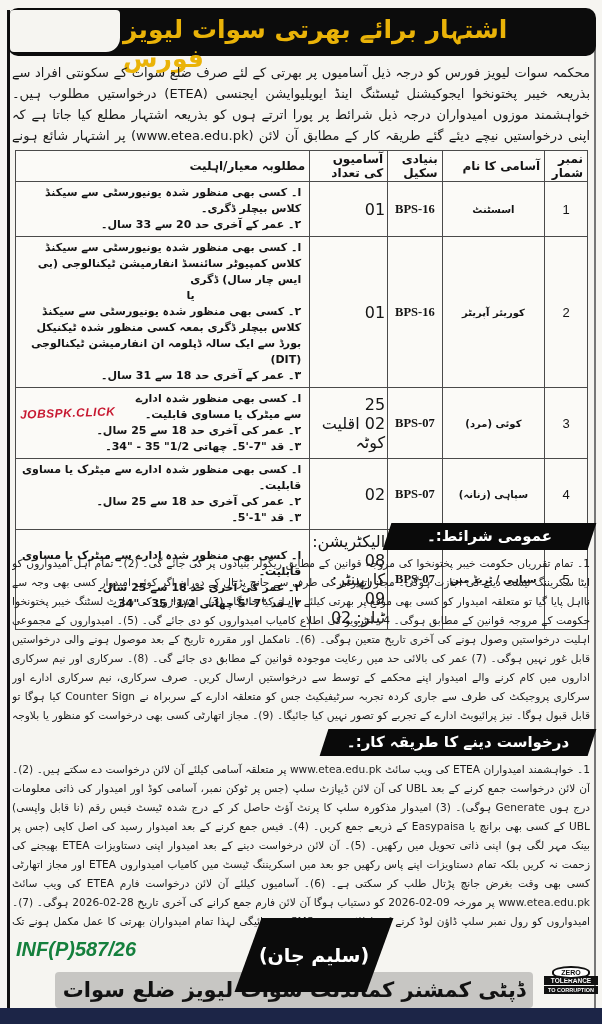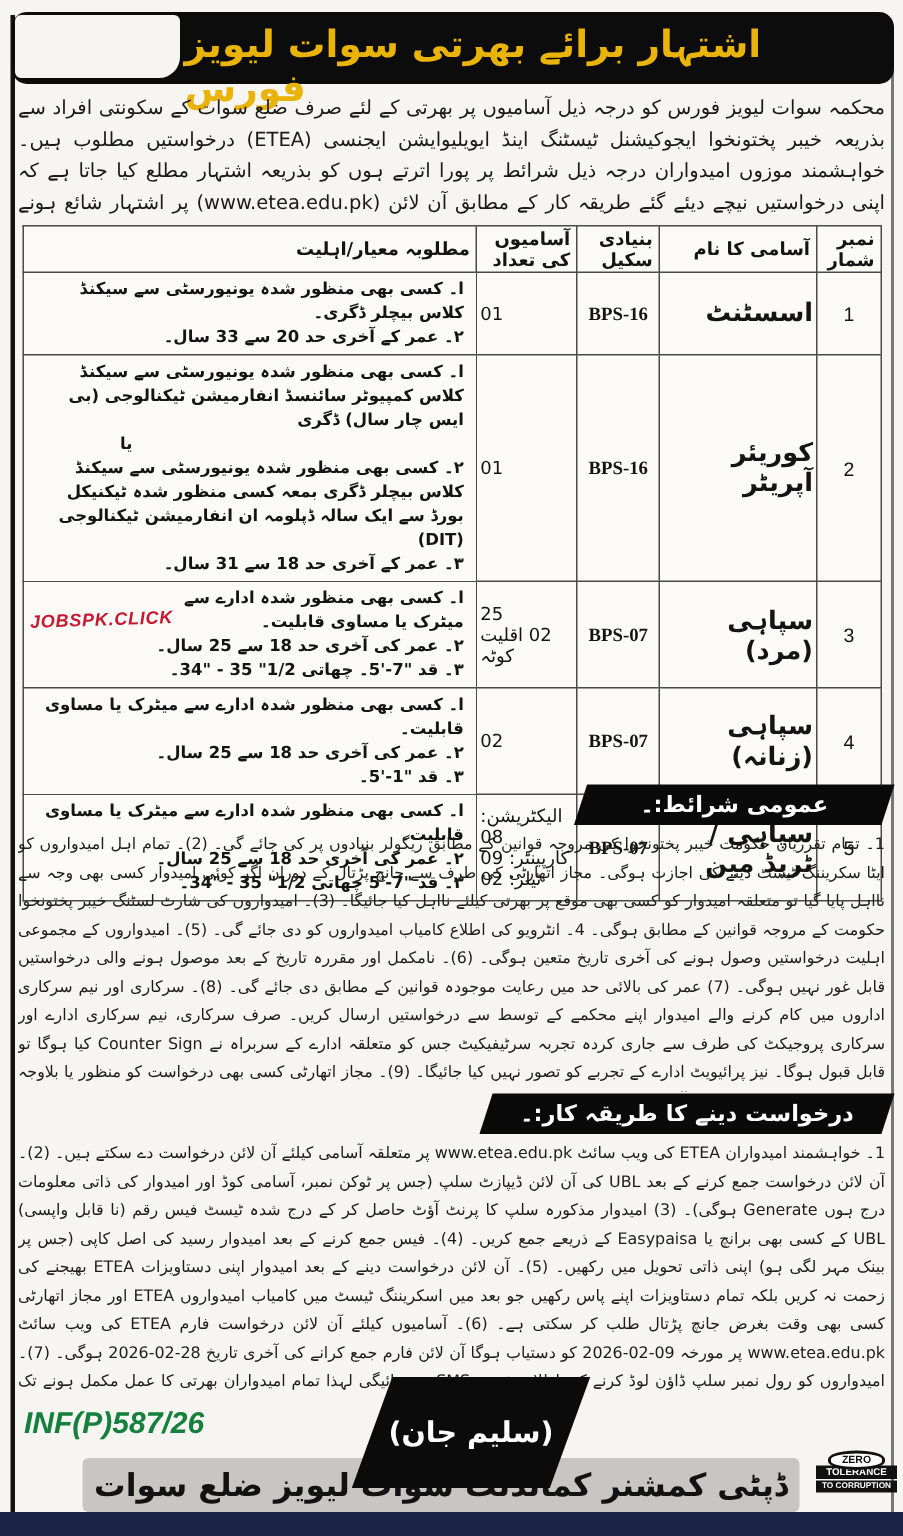--- a/index.html
+++ b/index.html
@@ -14,26 +14,26 @@
   .title-notch { position:absolute; left:2px; top:2px; width:110px; height:42px; background:#f6f5f1; border-radius:4px 4px 14px 4px; }
   .title-text { position:absolute; left:115px; top:7px; width:470px; text-align:left; color:#eab308; font-size:25px; font-weight:bold; }
 
   .intro { position:absolute; left:12px; top:62px; width:578px; height:86px; font-size:13px; line-height:21px; text-align:justify; color:#1a1a1a; overflow:hidden; }
 
   table.jobs { position:absolute; left:15px; top:150px; width:573px; border-collapse:collapse; direction:rtl; }
   table.jobs td, table.jobs th { border:1px solid #4a4a4a; vertical-align:middle; color:#141414; background:#fbfaf7; }
   th.h { font-size:12px; font-weight:bold; height:24px; padding:1px 4px; text-align:right; }
   col.c-serial{width:43px;} col.c-post{width:105px;} col.c-scale{width:55px;} col.c-count{width:67px;} col.c-qual{width:303px;}
   td.serial { text-align:center; font-size:13px; font-family:"Liberation Sans",sans-serif; }
-  td.post  { text-align:right; font-size:17px; font-weight:bold; padding:2px; }
+  td.post  { text-align:center; font-size:10px; font-weight:bold; padding:2px; }
   td.scale { text-align:center; font-size:12.5px; font-family:Liberation Serif, serif; font-weight:bold; }
-  td.count { text-align:left; font-size:12px; padding:2px; }
+  td.count { text-align:right; font-size:16px; padding:2px; }
   td.qual  { vertical-align:middle; padding:3px 8px 3px 4px; font-size:11px; line-height:16px; text-align:right; position:relative; }
   .qline { white-space:normal;font-weight:bold; }
-  .qline.center { text-align:left; padding-left:60px; }
+  .qline.center { text-align:center; padding-left:60px; }
   tr.r0{height:46px;} tr.r1{height:108px;} tr.r2{height:70px;} tr.r3{height:58px;} tr.r4{height:68px;}
   .cline { display:block; }
 
   .watermark { position:absolute; left:36px; top:200px; color:#c2001c; font-family:"Liberation Sans",sans-serif; font-weight:bold; font-style:italic; font-size:12px; letter-spacing:.5px; transform:rotate(-2deg); opacity:.9; }
 
   .section-bar { position:absolute; background:#0a0a0a; transform:skewX(-18deg); }
   .section-bar span { display:block; transform:skewX(18deg); color:#fff; font-weight:bold; font-size:15px; text-align:center; line-height:27px; }
   .bar-general   { right:10px; top:523px; width:205px; height:27px; }
   .bar-procedure { right:10px; top:729px; width:268px; height:27px; }
 
@@ -106,21 +106,21 @@
       </td>
       <td class="qual urdu">
         <div class="qline">ا۔ کسی بھی منظور شدہ یونیورسٹی سے سیکنڈ کلاس کمپیوٹر سائنسڈ انفارمیشن ٹیکنالوجی (بی ایس چار سال) ڈگری</div>
         <div class="qline center">یا</div>
         <div class="qline">۲۔ کسی بھی منظور شدہ یونیورسٹی سے سیکنڈ کلاس بیچلر ڈگری بمعہ کسی منظور شدہ ٹیکنیکل بورڈ سے ایک سالہ ڈپلومہ ان انفارمیشن ٹیکنالوجی (DIT)</div>
         <div class="qline">۳۔ عمر کے آخری حد 18 سے 31 سال۔</div>
       </td>
     </tr>
     <tr class="r2">
       <td class="serial">3</td>
-      <td class="post urdu">سپاہی (مرد)</td>
+      <td class="post urdu">کوئی (مرد)</td>
       <td class="scale">BPS-07</td>
       <td class="count urdu">
         <span class="cline">25</span>
         <span class="cline">02 اقلیت کوٹہ</span>
       </td>
       <td class="qual urdu">
         <div class="watermark" style="position:static; float:left; margin-top:14px;">JOBSPK.CLICK</div>
         <div class="qline">ا۔ کسی بھی منظور شدہ ادارے سے میٹرک یا مساوی قابلیت۔</div>
         <div class="qline">۲۔ عمر کی آخری حد 18 سے 25 سال۔</div>
         <div class="qline">۳۔ قد "7-'5۔ چھاتی 1/2" 35 - "34۔</div>

